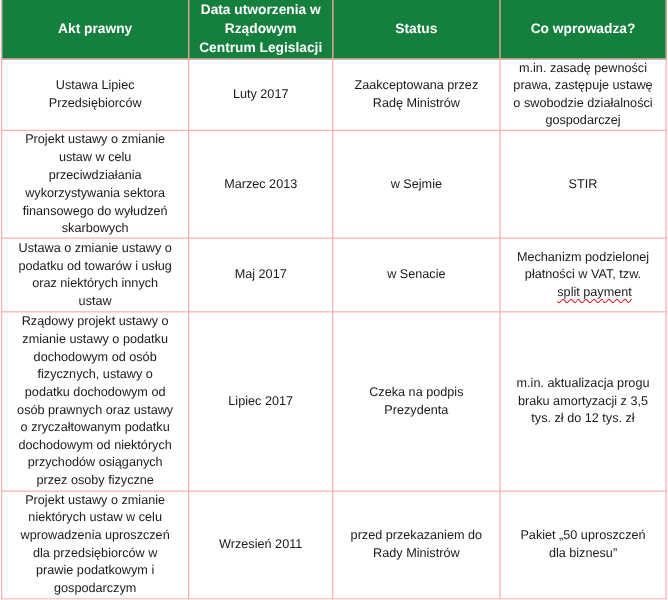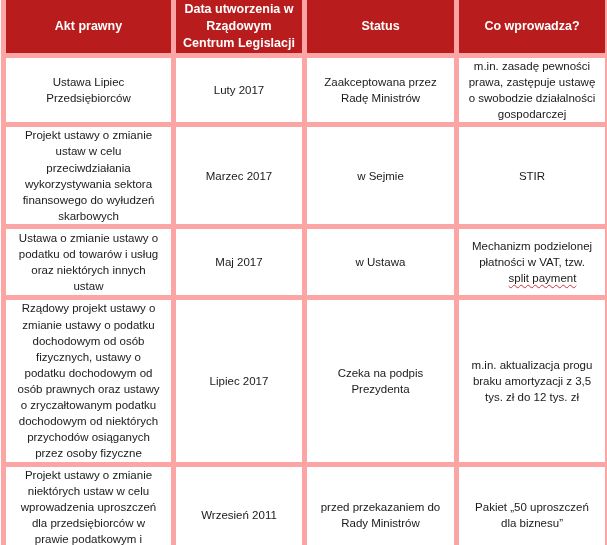--- a/index.html
+++ b/index.html
@@ -18,29 +18,29 @@
       left: 1px;
       top: 0;
       width: 604px;
       border-collapse: collapse;
       table-layout: fixed;
       font-family: "Liberation Sans", "DejaVu Sans", sans-serif;
       font-size: 11.5px;
       color: #1a1a1a;
     }
     table.law-table td, table.law-table th {
-      border: 5px solid #fca5a5;
+      border: 1px solid #fca5a5;
       text-align: center;
       vertical-align: middle;
       padding: 0 6px;
       line-height: 16.1px;
       word-wrap: break-word;
     }
     table.law-table th {
-      background: #b91c1c;
+      background: #15803d;
       color: #ffffff;
       font-weight: bold;
       font-size: 12.5px;
       line-height: 17px;
       height: 53px;
       border-top: none;
     }
     tr.r1 td { height: 63px; }
     tr.r2 td { height: 96px; }
     tr.r3 td { height: 66px; }
@@ -90,31 +90,31 @@
 o swobodzie działalności
 gospodarczej</td>
     </tr>
     <tr class="r2">
       <td class="pre">Projekt ustawy o zmianie
 ustaw w celu
 przeciwdziałania
 wykorzystywania sektora
 finansowego do wyłudzeń
 skarbowych</td>
-      <td class="pre">Marzec 2017</td>
+      <td class="pre">Marzec 2013</td>
       <td class="pre">w Sejmie</td>
       <td class="pre">STIR</td>
     </tr>
     <tr class="r3">
       <td class="pre">Ustawa o zmianie ustawy o
 podatku od towarów i usług
 oraz niektórych innych
 ustaw</td>
       <td class="pre">Maj 2017</td>
-      <td class="pre">w Ustawa</td>
+      <td class="pre">w Senacie</td>
       <td><span class="pre">Mechanizm podzielonej
 płatności w VAT, tzw.</span><br><span class="spell">split payment</span></td>
     </tr>
     <tr class="r4">
       <td class="pre">Rządowy projekt ustawy o
 zmianie ustawy o podatku
 dochodowym od osób
 fizycznych, ustawy o
 podatku dochodowym od
 osób prawnych oraz ustawy

